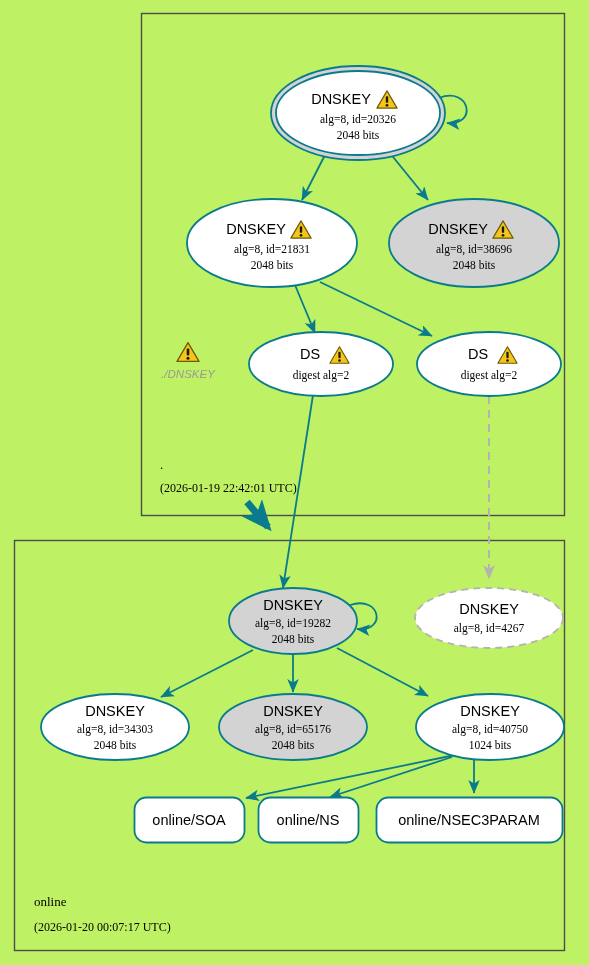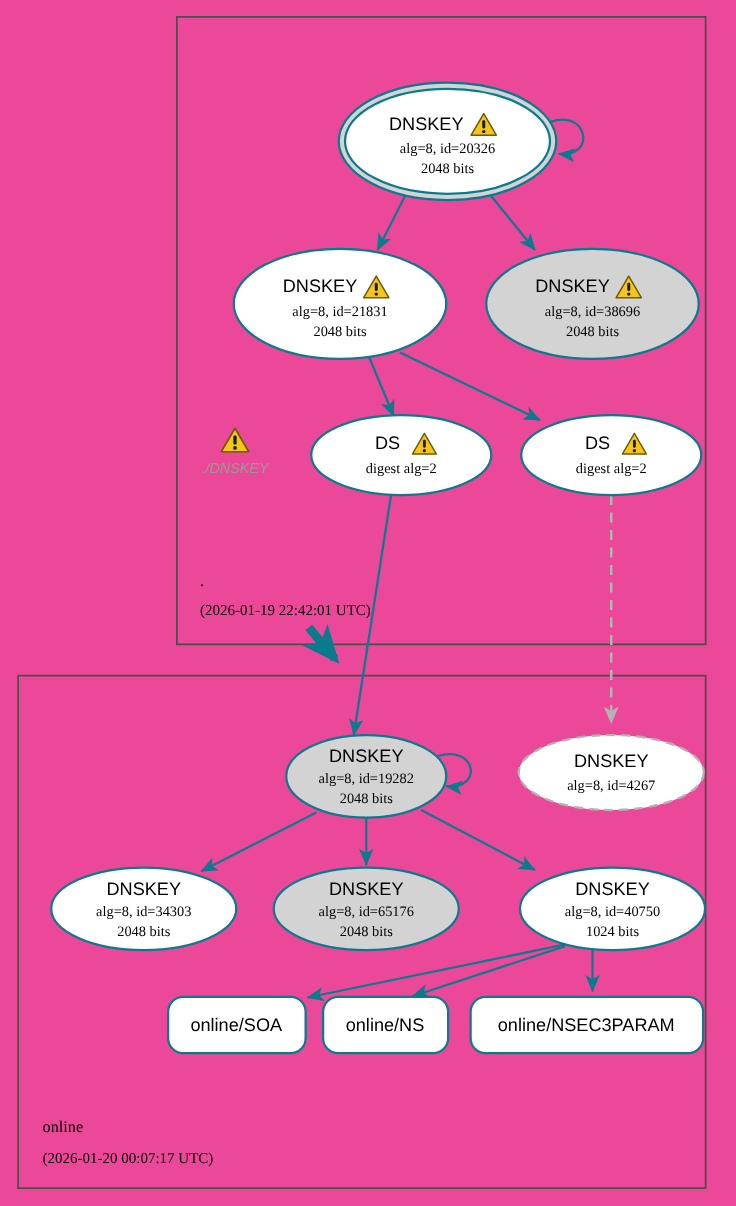--- a/index.html
+++ b/index.html
@@ -4,21 +4,21 @@
 <style>
   html, body {
     margin: 0;
     padding: 0;
     background: #ffffff;
   }
   #canvas {
     position: relative;
     width: 589px;
     height: 965px;
-    background: #ec4899;
+    background: #bef264;
     font-family: "Liberation Sans", sans-serif;
     overflow: hidden;
   }
   svg#graph {
     position: absolute;
     top: 0;
     left: 0;
     width: 589px;
     height: 965px;
   }

